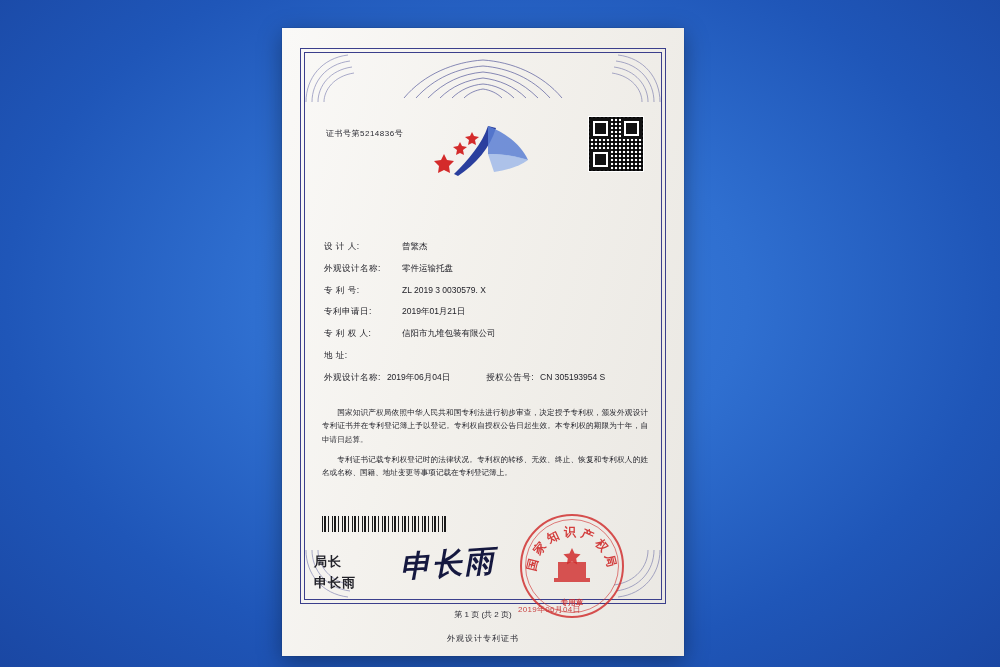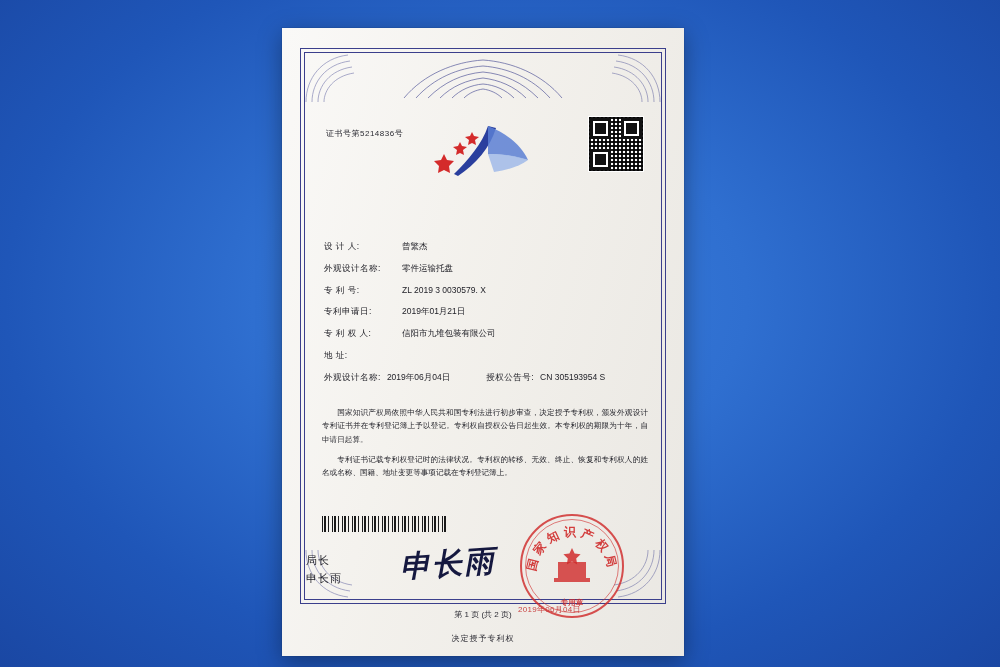--- a/index.html
+++ b/index.html
@@ -199,26 +199,27 @@
     height: 16px;
     background: repeating-linear-gradient(90deg,
       #1a1a1a 0 1px, transparent 1px 2px,
       #1a1a1a 2px 4px, transparent 4px 6px,
       #1a1a1a 6px 7px, transparent 7px 10px);
   }
 
   
   .sig-label {
     position: absolute;
-    left: 24px;
+    left: 32px;
     top: 524px;
-    font-size: 11px;
+    font-size: 13px;
     line-height: 1.6;
     color: #23232a;
     letter-spacing: 1px;
+    font-weight: bold;
   }
   .sig-script {
     position: absolute;
     left: 118px;
     top: 516px;
     font-family: "Liberation Serif", serif;
     font-style: italic;
     font-weight: bold;
     font-size: 30px;
     color: #15183f;
@@ -441,16 +442,16 @@
         <path d="M52 34 l2.6 5.4 6 .8 -4.4 4.2 1 6 -5.2-2.8 -5.2 2.8 1-6 -4.4-4.2 6-.8 z" fill="#d02b2b" opacity="0.85"></path>
         <rect x="38" y="48" width="28" height="16" fill="#d02b2b" opacity="0.8"></rect>
         <rect x="34" y="64" width="36" height="4" fill="#d02b2b" opacity="0.8"></rect>
       </svg>
       <div class="seal-bottom">专用章</div>
     </div>
 
     <div class="seal-date">2019年06月04日</div>
 
     <div class="page-no">第 1 页 (共 2 页)</div>
-    <div class="footnote">决定授予专利权</div>
+    <div class="footnote">外观设计专利证书</div>
 
   </div>
 </div>
 
 </body></html>

